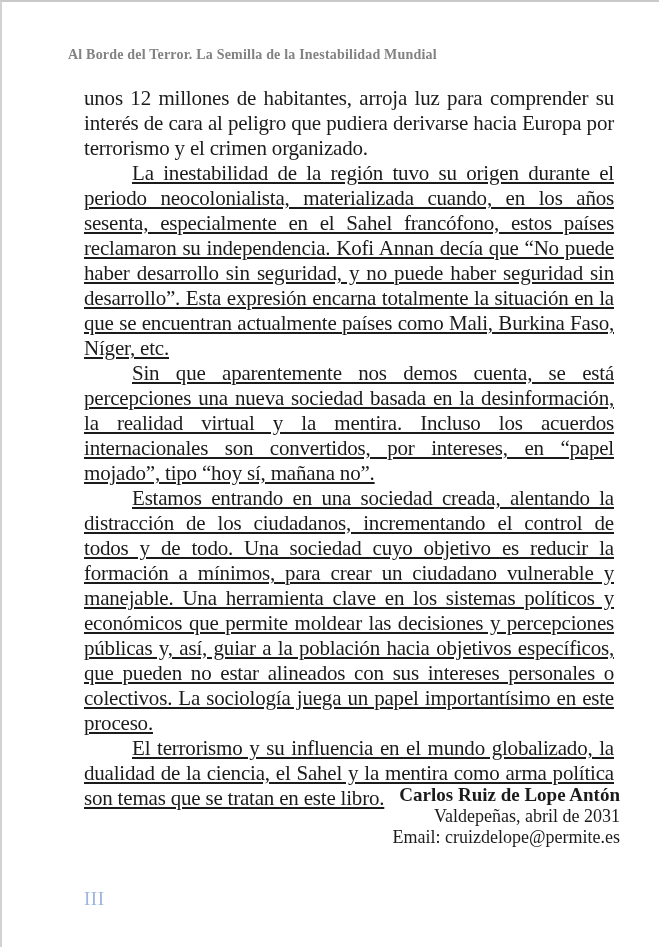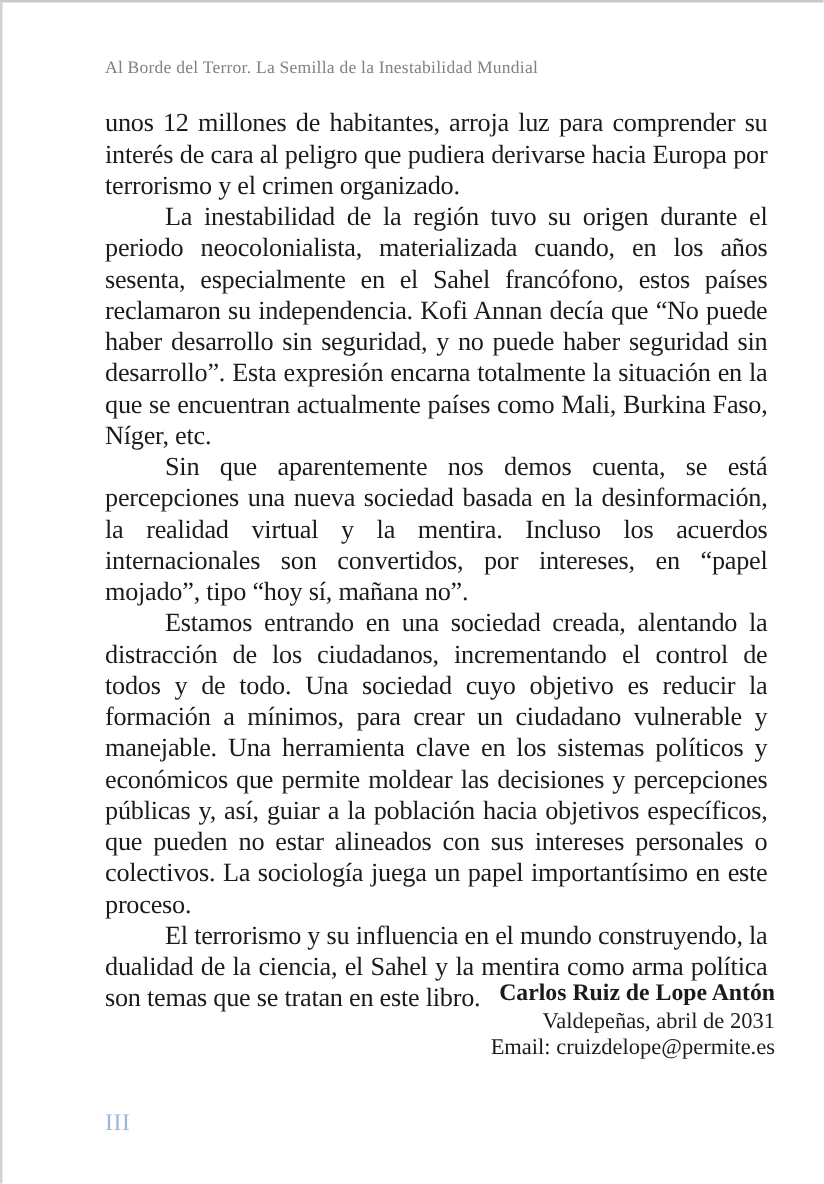--- a/index.html
+++ b/index.html
@@ -20,41 +20,43 @@
     background:#ffffff;
     box-sizing:border-box;
     border-top:2px solid var(--edge-color);
     border-left:2px solid #d2d2d2;
     overflow:hidden;
     font-family:"Liberation Serif", serif;
   }
   .running-header{
     position:absolute;
     top:45px;
-    left:82px;
+    left:66px;
     font-size:14px;
     letter-spacing:0.2px;
     color:var(--header-color);
+    font-weight:bold;
   }
   .body-text{
     position:absolute;
     top:84px;
     left:82px;
     width:530px;
     font-size:21px;
     line-height:25px;
     letter-spacing:-0.2px;
     color:var(--body-color);
     text-align:justify;
   }
   .body-text p{
     margin:0;
   }
   .body-text p.indented{
     text-indent:48px;
+    text-decoration:underline;
   }
   .signature{
     position:absolute;
     top:782px;
     left:88px;
     width:530px;
     text-align:right;
     color:var(--body-color);
   }
   .signature .sig-name{
@@ -81,21 +83,21 @@
 
 <div class="page">
 
   <div class="running-header">Al Borde del Terror. La Semilla de la Inestabilidad Mundial</div>
 
   <div class="body-text">
     <p>unos 12 millones de habitantes, arroja luz para comprender su interés de cara al peligro que pudiera derivarse hacia Europa por terrorismo y el crimen organizado.</p>
     <p class="indented">La inestabilidad de la región tuvo su origen durante el periodo neocolonialista, materializada cuando, en los años sesenta, especialmente en el Sahel francófono, estos países reclamaron su independencia. Kofi Annan decía que “No puede haber desarrollo sin seguridad, y no puede haber seguridad sin desarrollo”. Esta expresión encarna totalmente la situación en la que se encuentran actualmente países como Mali, Burkina Faso, Níger, etc.</p>
     <p class="indented">Sin que aparentemente nos demos cuenta, se está percepciones una nueva sociedad basada en la desinformación, la realidad virtual y la mentira. Incluso los acuerdos internacionales son convertidos, por intereses, en “papel mojado”, tipo “hoy sí, mañana no”.</p>
     <p class="indented">Estamos entrando en una sociedad creada, alentando la distracción de los ciudadanos, incrementando el control de todos y de todo. Una sociedad cuyo objetivo es reducir la formación a mínimos, para crear un ciudadano vulnerable y manejable. Una herramienta clave en los sistemas políticos y económicos que permite moldear las decisiones y percepciones públicas y, así, guiar a la población hacia objetivos específicos, que pueden no estar alineados con sus intereses personales o colectivos. La sociología juega un papel importantísimo en este proceso.</p>
-    <p class="indented">El terrorismo y su influencia en el mundo construyendo, la dualidad de la ciencia, el Sahel y la mentira como arma política son temas que se tratan en este libro.</p>
+    <p class="indented">El terrorismo y su influencia en el mundo globalizado, la dualidad de la ciencia, el Sahel y la mentira como arma política son temas que se tratan en este libro.</p>
   </div>
 
   <div class="signature">
     <div class="sig-name">Carlos Ruiz de Lope Antón</div>
     <div class="sig-line">Valdepeñas, abril de 2031</div>
     <div class="sig-line">Email: cruizdelope@permite.es</div>
   </div>
 
   <div class="page-number">III</div>
 

